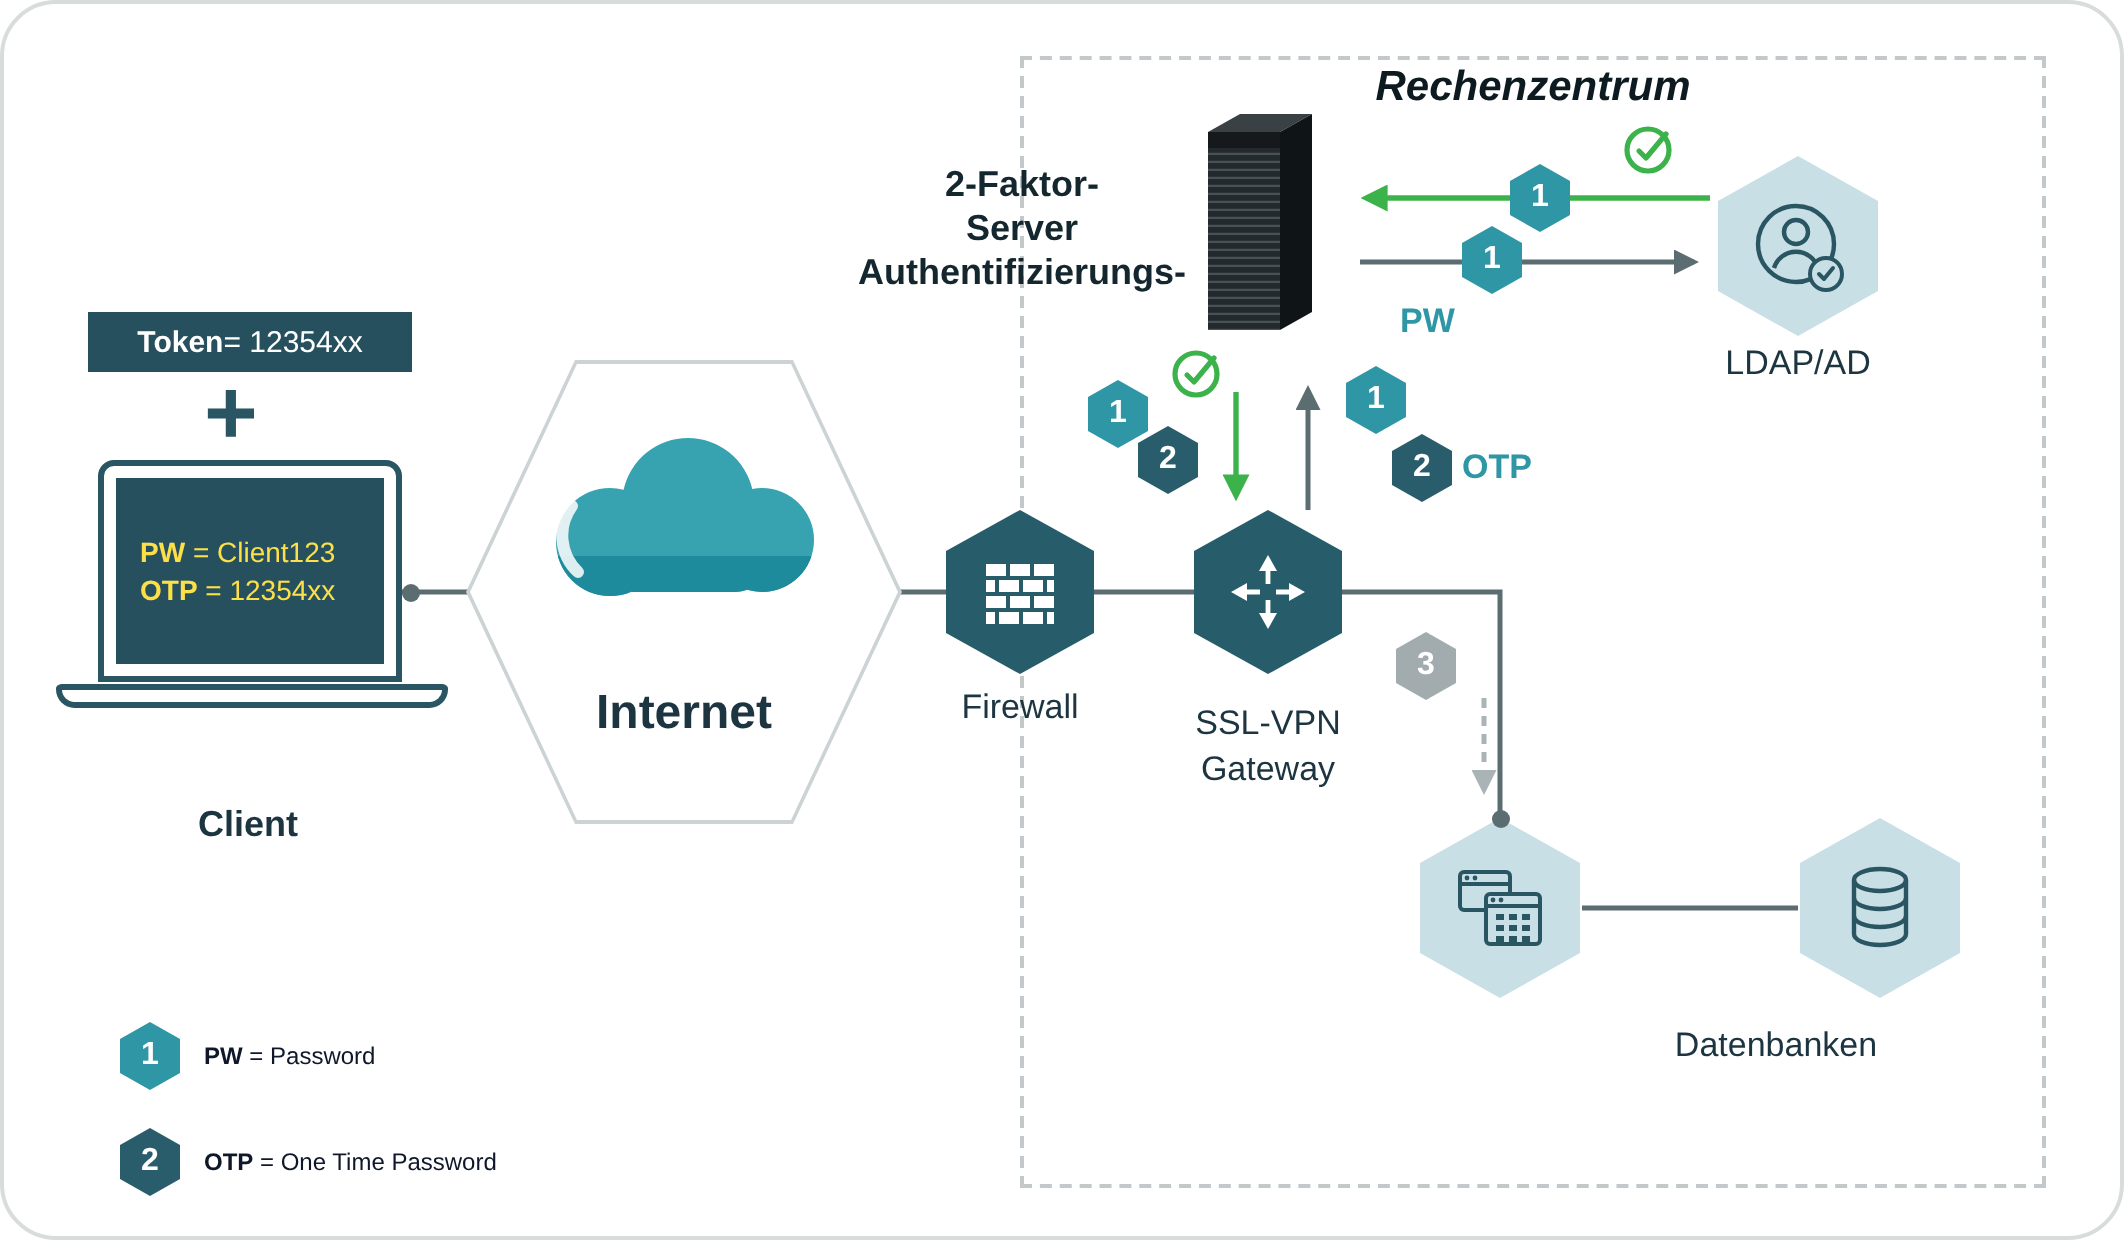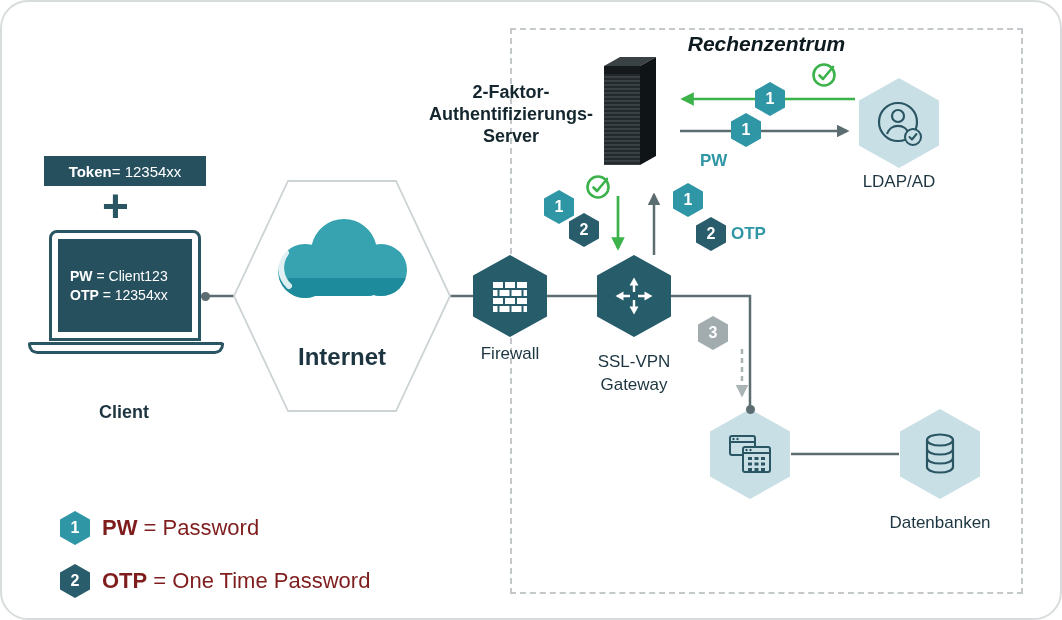--- a/index.html
+++ b/index.html
@@ -14,21 +14,21 @@
 
   .wires { position: absolute; left: 0; top: 0; pointer-events: none; }
 
   .token { position: absolute; left: 42px; top: 154px; width: 162px; height: 30px;
            background: #27505f; color: #fff; font-size: 15px;
            display: flex; align-items: center; justify-content: center; }
   .plus { position: absolute; left: 100px; top: 181px; font-size: 46px; font-weight: 700;
           color: #2a5563; line-height: 1; }
   .laptop { position: absolute; left: 47px; top: 228px; width: 152px; height: 111px;
             border: 3px solid #2a5563; border-radius: 8px 8px 0 0; background: #fff; padding: 6px; }
-  .screen { width: 100%; height: 100%; background: #27505f; color: #ffffff;
+  .screen { width: 100%; height: 100%; background: #27505f; color: #fde047;
             display: flex; flex-direction: column; justify-content: center;
             padding-left: 12px; gap: 3px; font-size: 14px; }
   .laptop-base { position: absolute; left: 26px; top: 340px; width: 196px; height: 12px;
                  border: 3px solid #2a5563; border-radius: 3px 3px 10px 10px; background: #fff; }
 
   .hexF { clip-path: polygon(25% 0%, 75% 0%, 100% 50%, 75% 100%, 25% 100%, 0% 50%); }
   .hexP { clip-path: polygon(50% 0%, 100% 25%, 100% 75%, 50% 100%, 0% 75%, 0% 25%); }
 
   .internet-outer { position: absolute; left: 231px; top: 178px; width: 218px; height: 232px;
                     background: #ccd3d5; }
@@ -51,37 +51,37 @@
   .lbl { position: absolute; color: #1c3540; font-size: 17px; text-align: center; }
   .client-lbl { left: 62px; top: 400px; width: 120px; font-size: 18px; font-weight: 700; }
   .internet-lbl { left: 275px; top: 341px; width: 130px; font-size: 24px; font-weight: 700; }
   .fw-lbl { left: 448px; top: 342px; width: 120px; }
   .gw-lbl1 { left: 572px; top: 350px; width: 120px; }
   .gw-lbl2 { left: 572px; top: 373px; width: 120px; }
   .server-lbl { left: 424px; top: 79px; width: 170px; font-weight: 700; font-size: 18px;
                 line-height: 22px; color: #14262e; }
   .ldap-lbl { left: 837px; top: 170px; width: 120px; }
   .apps-lbl { left: 678px; top: 511px; width: 140px; }
-  .db-lbl { left: 868px; top: 511px; width: 140px; }
+  .db-lbl { left: 816px; top: 511px; width: 140px; }
 
   .badge { position: absolute; width: 30px; height: 34px;
            clip-path: polygon(50% 0%, 100% 25%, 100% 75%, 50% 100%, 0% 75%, 0% 25%);
            color: #fff; font-weight: 700; font-size: 16px;
            display: flex; align-items: center; justify-content: center; }
   .b-teal { background: #2f96a5; }
   .b-dark { background: #2a5d6c; }
   .b-gray { background: #a2acae; }
   .badge.inline { position: static; flex: 0 0 auto; }
 
   .chk { position: absolute; }
   .flow-lbl { position: absolute; color: #2f96a5; font-weight: 700; font-size: 17px; }
   .dot { position: absolute; width: 9px; height: 9px; border-radius: 50%; background: #5c6d71; }
 
   .legend-row { position: absolute; left: 58px; display: flex; align-items: center; gap: 12px; }
-  .legend-text { color: #7f1d1d; font-size: 22px; }
+  .legend-text { color: #0f172a; font-size: 12px; }
   .legend-text b { font-weight: 700; }
 </style>
 </head>
 <body>
 
 <div class="canvas">
 
   <div class="dc-box"></div>
   <div class="dc-title">Rechenzentrum</div>
 
@@ -203,22 +203,22 @@
         <rect y="2.4" width="4" height="1.1" fill="#4a5256"></rect>
       </pattern>
     </defs>
     <polygon points="10,16 26,7 62,7 46,16" fill="#3a4145"></polygon>
     <polygon points="46,16 62,7 62,106 46,115" fill="#0f1417"></polygon>
     <rect x="10" y="16" width="36" height="99" fill="url(#vents)"></rect>
     <rect x="10" y="16" width="36" height="8" fill="#15191c"></rect>
   </svg>
   <div class="lbl server-lbl">
     <div>2-Faktor-</div>
+    <div>Server</div>
     <div>Authentifizierungs-</div>
-    <div>Server</div>
   </div>
 
   <div class="light-hex hexP ldap-hex">
     <svg width="52" height="52" viewBox="0 0 52 52">
       <circle cx="25" cy="25" r="19" fill="none" stroke="#2a5563" stroke-width="2.2"></circle>
       <circle cx="25" cy="19" r="6" fill="none" stroke="#2a5563" stroke-width="2.2"></circle>
       <path d="M14,37 a11.5,11.5 0 0 1 22,0" fill="none" stroke="#2a5563" stroke-width="2.2"></path>
       <circle cx="40" cy="40" r="8" fill="#c9dfe6" stroke="#2a5563" stroke-width="2"></circle>
       <path d="M36.5,40 l2.5,2.5 L43.5,37" fill="none" stroke="#2a5563" stroke-width="2" stroke-linecap="round" stroke-linejoin="round"></path>
     </svg>

